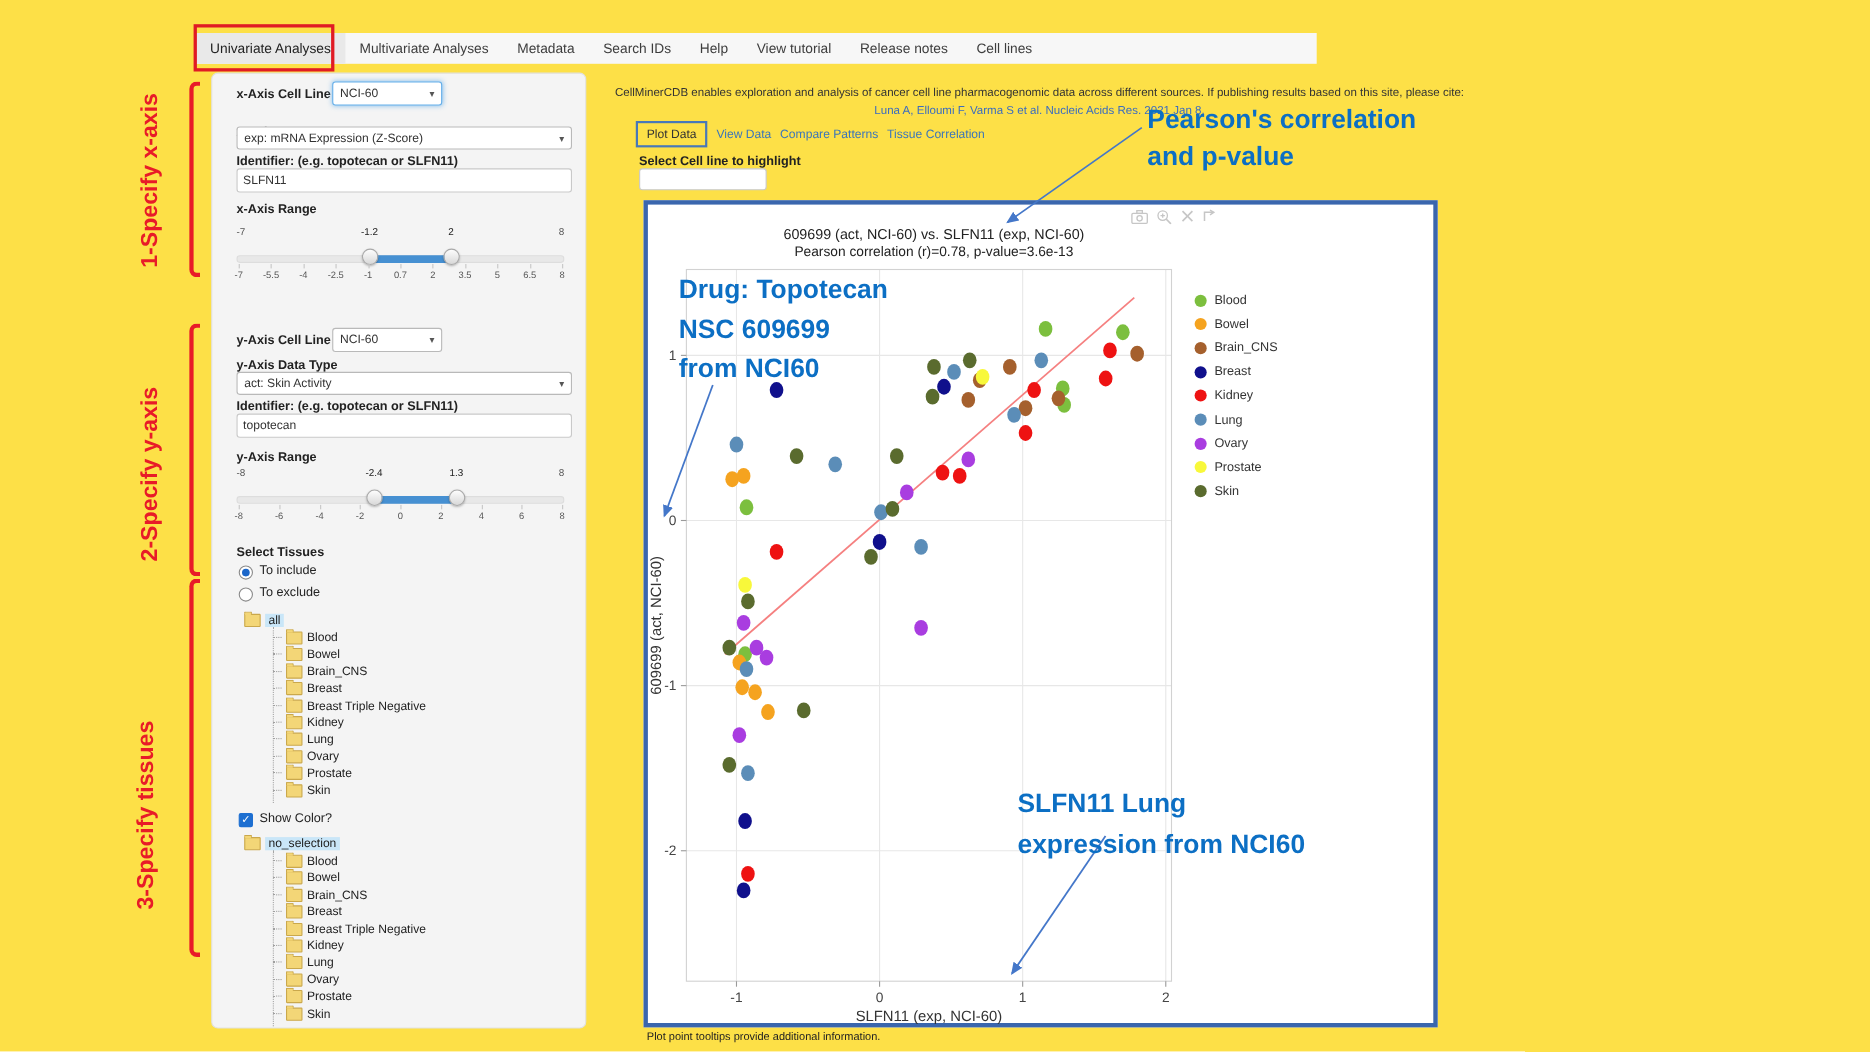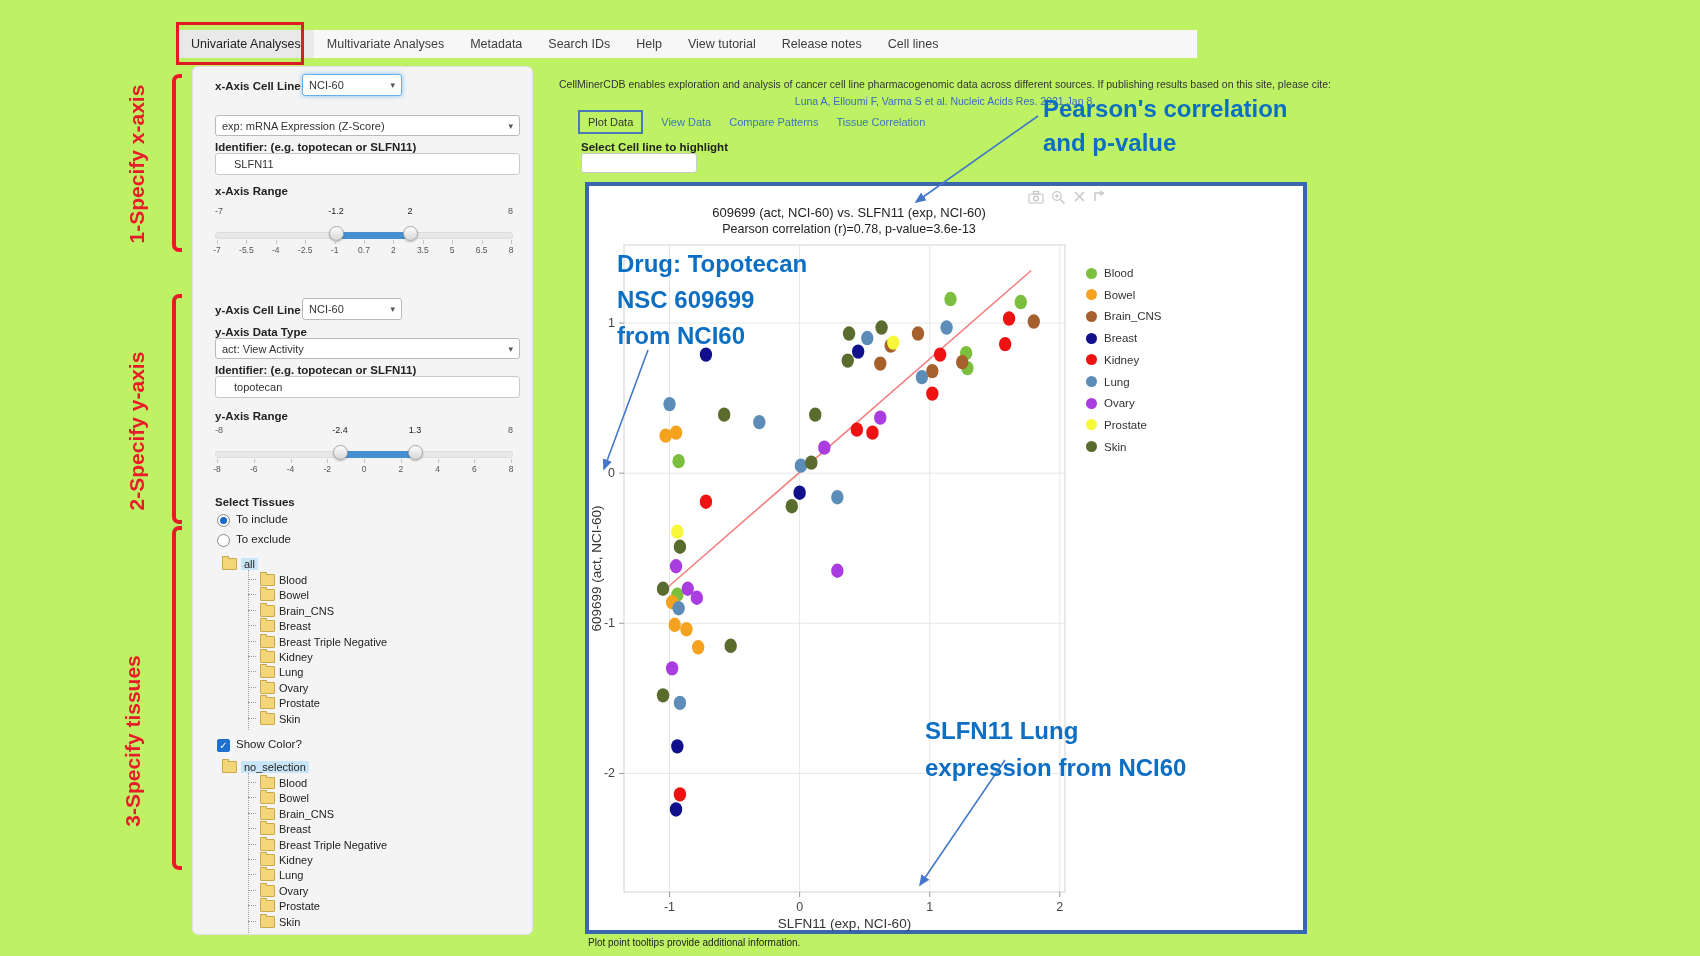--- a/index.html
+++ b/index.html
@@ -1,34 +1,34 @@
 <!DOCTYPE html>
 <html><head>
 <meta charset="utf-8">
 <style>
   html,body{margin:0;padding:0;background:#fff;font-family:"Liberation Sans",sans-serif;}
-  .canvas{position:relative;width:1700px;height:956px;background:#bef264;overflow:hidden;}
+  .canvas{position:relative;width:1700px;height:956px;background:#fde047;overflow:hidden;}
 
   
   .nav{position:absolute;left:178px;top:30px;width:1019px;height:28px;background:#f7f7f7;display:flex;align-items:stretch;}
   .nav-tab{font-size:12.5px;color:#3d3d3d;padding:0 13px;line-height:28px;white-space:nowrap;cursor:default;}
   .nav-tab.active{background:#e9e9e9;color:#222;}
   .red-tab-box{position:absolute;left:176px;top:22px;width:128px;height:43px;border:3px solid #e01b24;box-sizing:border-box;z-index:6;}
 
   
   .red-label{position:absolute;color:#e81b28;font-weight:bold;font-size:21px;text-align:center;transform:rotate(-90deg);white-space:nowrap;}
   .red-bracket{position:absolute;left:172px;width:10px;border-left:4px solid #e81b28;border-top:4px solid #e81b28;border-bottom:4px solid #e81b28;border-radius:7px 0 0 7px;box-sizing:border-box;}
 
   
   .panel{position:absolute;left:192px;top:66px;width:341px;height:869px;background:#f4f4f4;border:1px solid #e1e1e1;border-radius:6px;box-sizing:border-box;}
   .flabel{position:absolute;font-size:11.5px;font-weight:bold;color:#222;white-space:nowrap;}
   .select{position:absolute;background:#fff;border:1px solid #b9b9b9;border-radius:3px;font-size:11px;color:#333;display:flex;align-items:center;justify-content:space-between;padding:0 6px;box-sizing:border-box;}
   .select.focus{border:1px solid #66afe9;box-shadow:0 0 5px rgba(102,175,233,.75);}
   .select .caret{font-size:9px;color:#555;margin-left:6px;}
-  .tinput{position:absolute;background:#fff;border:1px solid #c9c9c9;border-radius:3px;font-size:11px;color:#333;padding:0 18px;box-sizing:border-box;font-family:"Liberation Sans",sans-serif;}
+  .tinput{position:absolute;background:#fff;border:1px solid #c9c9c9;border-radius:3px;font-size:11px;color:#333;padding:0 5px;box-sizing:border-box;font-family:"Liberation Sans",sans-serif;}
 
   
   .slider{position:absolute;width:302px;height:48px;}
   .sl-end{position:absolute;top:0;font-size:9px;color:#555;}
   .sl-hval{position:absolute;top:0;font-size:9px;color:#222;transform:translateX(-50%);}
   .sl-track{position:absolute;top:26px;left:2px;right:2px;height:5px;background:#e8e8e8;border:1px solid #ddd;border-radius:3px;}
   .sl-bar{position:absolute;top:26px;height:7px;background:#4690d2;border-radius:2px;}
   .sl-handle{position:absolute;top:20px;width:15px;height:15px;border-radius:50%;background:linear-gradient(#fdfdfd,#d8d8d8);border:1px solid #a9a9a9;box-shadow:0 1px 2px rgba(0,0,0,.25);box-sizing:border-box;}
   .sl-tick{position:absolute;top:34px;width:1px;height:4px;background:#c6c6c6;}
   .sl-ticklabel{position:absolute;top:39px;font-size:8.5px;color:#555;transform:translateX(-50%);}
@@ -44,21 +44,21 @@
   .tree-row{position:absolute;display:flex;align-items:center;gap:4px;font-size:11px;color:#222;white-space:nowrap;}
   .tree-vline{position:absolute;border-left:1px dotted #a5a5a5;}
   .conn{width:8px;height:1px;border-top:1px dotted #9f9f9f;flex:none;}
   .folder{width:13px;height:10px;background:#f3d677;border:1px solid #caa84c;border-radius:1px;position:relative;flex:none;}
   .folder::before{content:"";position:absolute;top:-3px;left:-1px;width:5px;height:2px;background:#f3d677;border:1px solid #caa84c;border-bottom:none;border-radius:1px 1px 0 0;}
   .hl{background:#c9e6f8;padding:0 3px;}
 
   
   .desc{position:absolute;left:540px;top:78px;width:810px;text-align:center;font-size:10.5px;color:#333;}
   .cite{position:absolute;left:540px;top:95px;width:810px;text-align:center;font-size:10.5px;color:#3a6cc0;}
-  .mtabs{position:absolute;left:578px;top:108px;display:flex;align-items:center;gap:18px;height:28px;}
+  .mtabs{position:absolute;left:578px;top:108px;display:flex;align-items:center;gap:8px;height:28px;}
   .mtab{font-size:11px;color:#3c76b9;white-space:nowrap;}
   .mtab.boxed{border:2px solid #4878b8;padding:4px 8px;color:#333;}
 
   
   .bluebox{position:absolute;left:585px;top:182px;width:722px;height:752px;border:4px solid #3a66ad;box-sizing:border-box;background:#fff;}
   .ptitle{position:absolute;left:589px;top:205px;width:520px;text-align:center;font-size:13px;color:#222;}
   .psub{position:absolute;left:589px;top:222px;width:520px;text-align:center;font-size:12.5px;color:#222;}
   .modebar{position:absolute;left:1028px;top:190px;display:flex;gap:7px;}
   .modebar svg{display:block;}
 
@@ -146,21 +146,21 @@
       <div class="sl-ticklabel" style="left: 298px;">8</div>
     </div>
 
   <div class="flabel" style="left:215px;top:304px;">y-Axis Cell Line Set</div>
   <div class="select" style="left:302px;top:298px;width:100px;height:22px;">
     <span>NCI-60</span>
     <span class="caret">▾</span>
   </div>
   <div class="flabel" style="left:215px;top:326px;text-align:center;">y-Axis Data Type</div>
   <div class="select" style="left:215px;top:338px;width:305px;height:21px;">
-    <span>act: View Activity</span>
+    <span>act: Skin Activity</span>
     <span class="caret">▾</span>
   </div>
   <div class="flabel" style="left:215px;top:364px;">Identifier: (e.g. topotecan or SLFN11)</div>
   <input class="tinput" style="left: 215px; top: 376px; width: 305px; height: 22px;" value="topotecan">
   <div class="flabel" style="left:215px;top:410px;">y-Axis Range</div>
   <div class="slider" id="y-slider" style="left:213px;top:425px;">
     <span class="sl-end" style="left:2px;">-8</span>
     <span class="sl-end" style="right:2px;">8</span>
     <span class="sl-hval" style="left:127px;">-2.4</span>
     <span class="sl-hval" style="left:202px;">1.3</span>

